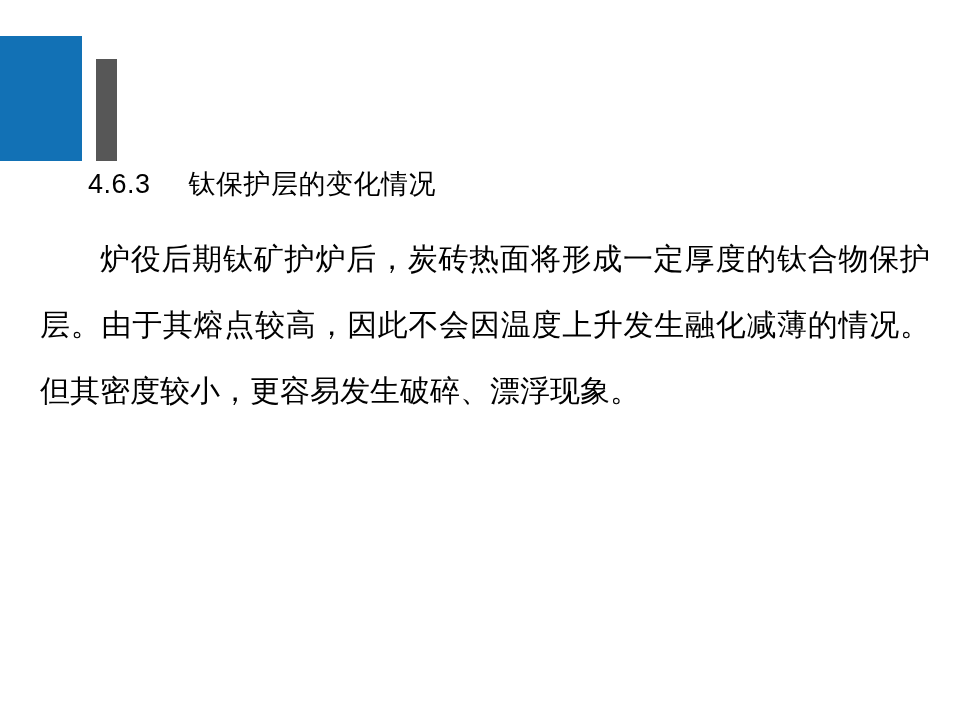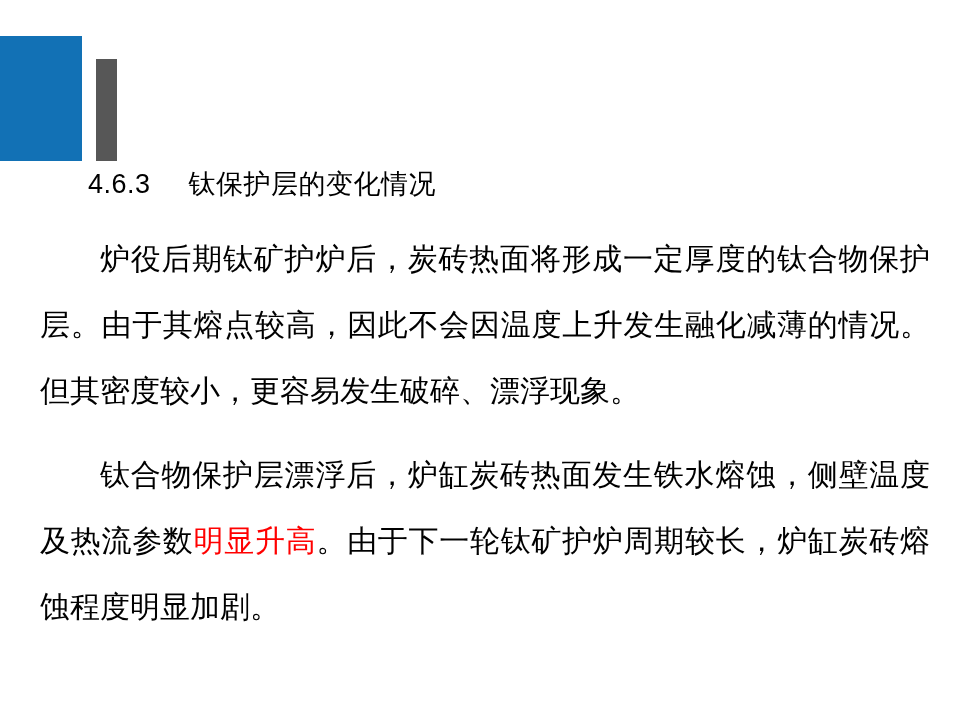--- a/index.html
+++ b/index.html
@@ -81,16 +81,15 @@
   <div class="deco-gray"></div>
 
   <div class="heading">
     <span class="num">4.6.3</span>
     <span class="gap"></span>
     <span>钛保护层的变化情况</span>
   </div>
 
   <div class="body">
     <p class="para"><span style="color: rgb(0, 0, 0);">炉役后期钛矿护炉后，炭砖热面将形成一定厚度的钛合物保护层。由于其熔点较高，因此不会因温度上升发生融化减薄的情况。但其密度较小，更容易发生破碎、漂浮现象。</span></p>
-    <p class="para"><span style="color: rgb(0, 0, 0);">钛合物保护层漂浮后，炉缸炭砖热面发生铁水熔蚀，侧壁温度及热流参数</span><span style="color: rgb(255, 0, 0);">明显升高</span><span style="color: rgb(0, 0, 0);">。由于下一轮钛矿护炉周期较长，炉缸炭砖熔蚀程度明显加剧。</span></p>
   </div>
 
 </div>
 
 </body></html>

